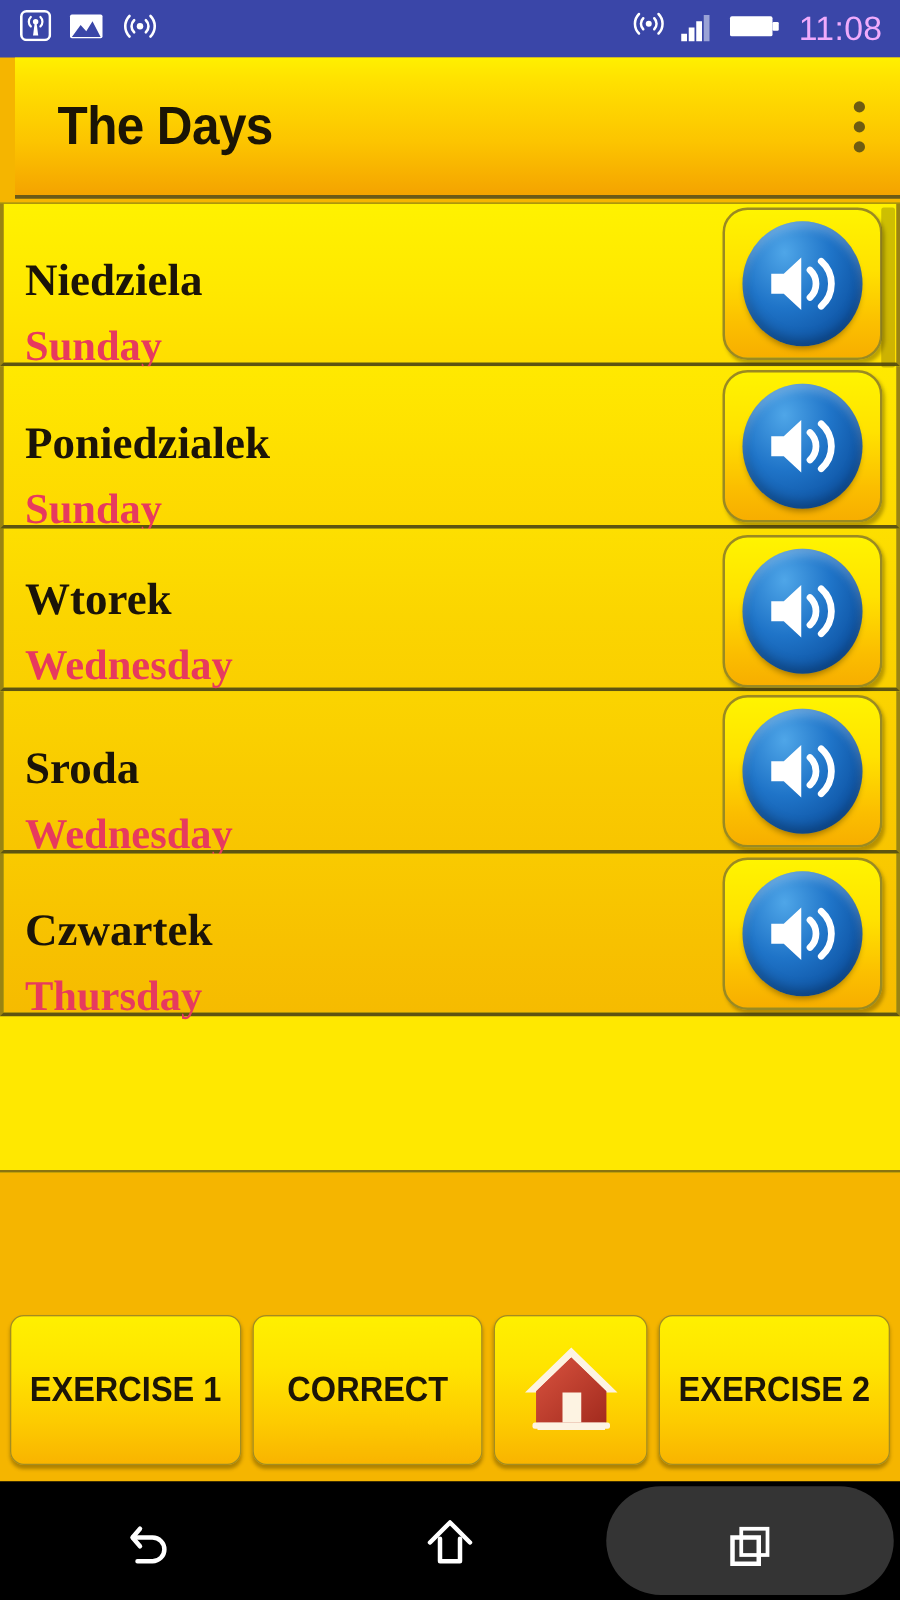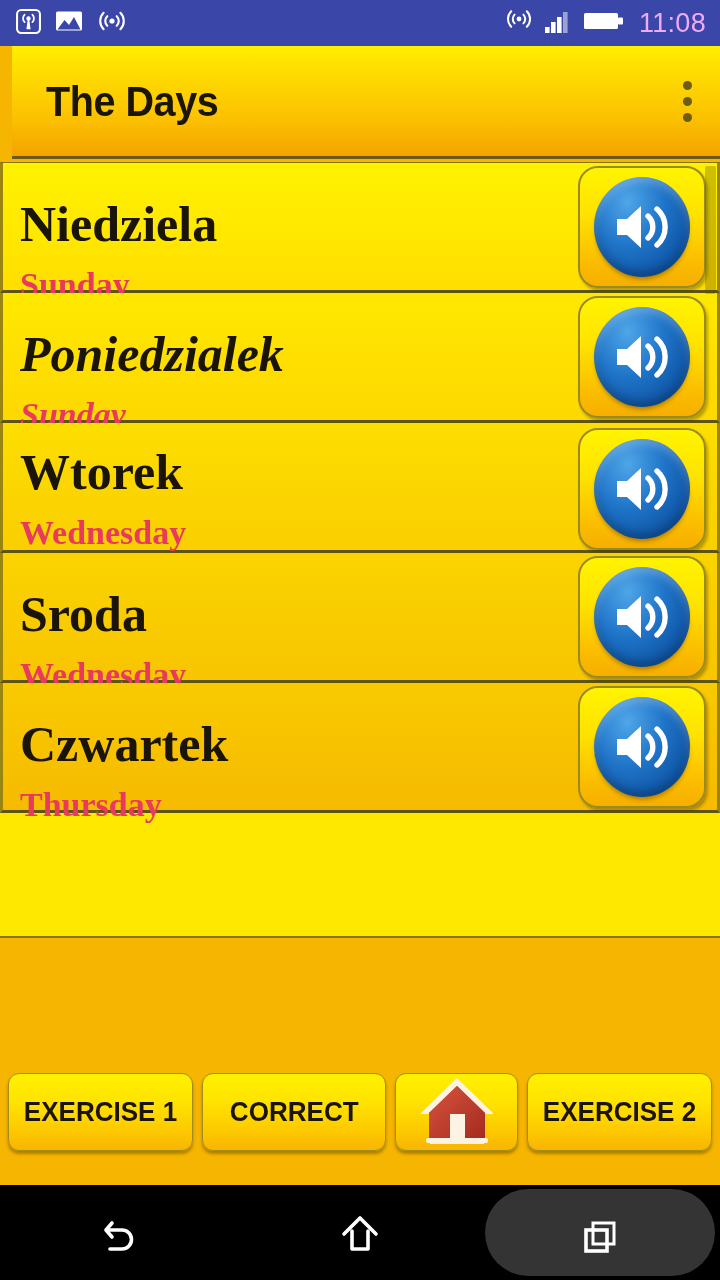--- a/index.html
+++ b/index.html
@@ -77,30 +77,30 @@
   .row {
     position:relative;
     height:130px;
     border-bottom:3px solid #5e5411;
     border-left:3px solid #9a8412;
     border-right:3px solid #9a8412;
     display:flex; align-items:center;
     padding-left:17px; padding-right:8px;
   }
   .row-0 { background:linear-gradient(180deg,#FFF200 0%,#FFE800 55%,#FFDE00 100%); }
-  .row-1 { background:linear-gradient(180deg,#FFE900 0%,#FEDF00 55%,#FDD800 100%);font-style:italic; }
+  .row-1 { background:linear-gradient(180deg,#FFE900 0%,#FEDF00 55%,#FDD800 100%); }
   .row-2 { background:linear-gradient(180deg,#FDDF00 0%,#FBD500 55%,#FACF00 100%);align-items:flex-end; }
   .row-3 { background:linear-gradient(180deg,#FBD400 0%,#F9CB00 55%,#F8C500 100%); }
   .row-4 { background:linear-gradient(180deg,#F9CA00 0%,#F7C100 55%,#F6BB00 100%); }
   .row-5 { background:linear-gradient(180deg,#F7C000 0%,#F6B800 55%,#F5B200 100%); }
 
   .row-texts { display:flex; flex-direction:column; justify-content:center; gap:19px; flex:1; min-width:0; }
   .word-native {
     font-family:"Liberation Serif", serif;
-    font-size:50px; font-weight:bold;
+    font-size:36px; font-weight:bold;
     color:#1b1408;
     line-height:1;
     white-space:nowrap;
     margin-top:48px;
   }
   .word-trans {
     font-family:"Liberation Serif", serif;
     font-size:34px; font-weight:bold;
     color:#E73A5E;
     line-height:1;
@@ -138,21 +138,21 @@
 
   
   .btnbar {
     position:absolute; left:0; top:1053px;
     width:720px; height:118px;
     display:flex; align-items:center;
     padding:0 8px; gap:9px;
   }
   .btn {
     flex:1 1 0;
-    height:78px;
+    height:120px;
     border-radius:11px;
     background:linear-gradient(180deg,#FFF000 0%,#FFE400 35%,#FDCB00 72%,#F9B400 100%);
     border:1px solid #a38d20;
     box-shadow:0 3px 3px rgba(70,52,0,.4);
     display:flex; align-items:center; justify-content:center;
   }
   .btn-label {
     font-family:"Liberation Sans", sans-serif;
     font-size:28px; font-weight:bold;
     color:#1c1507;

